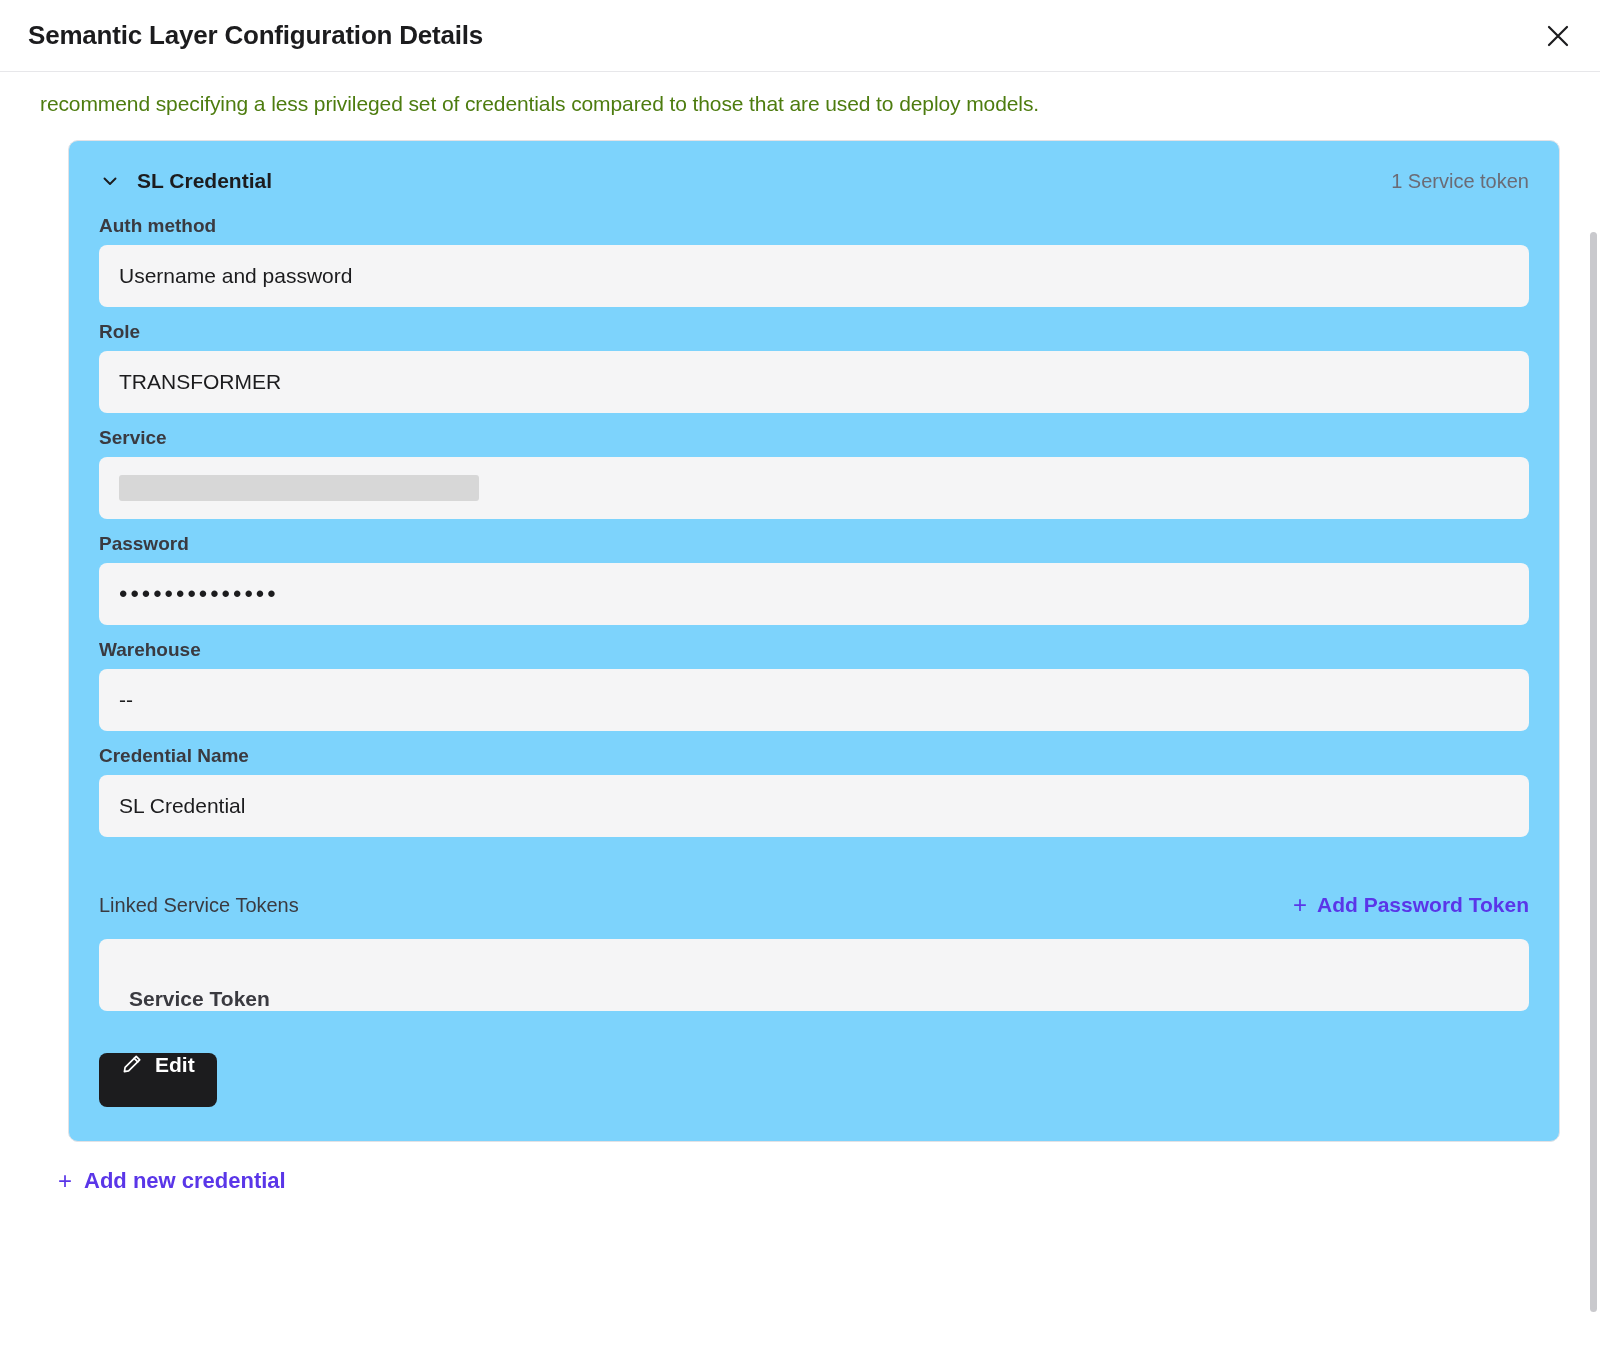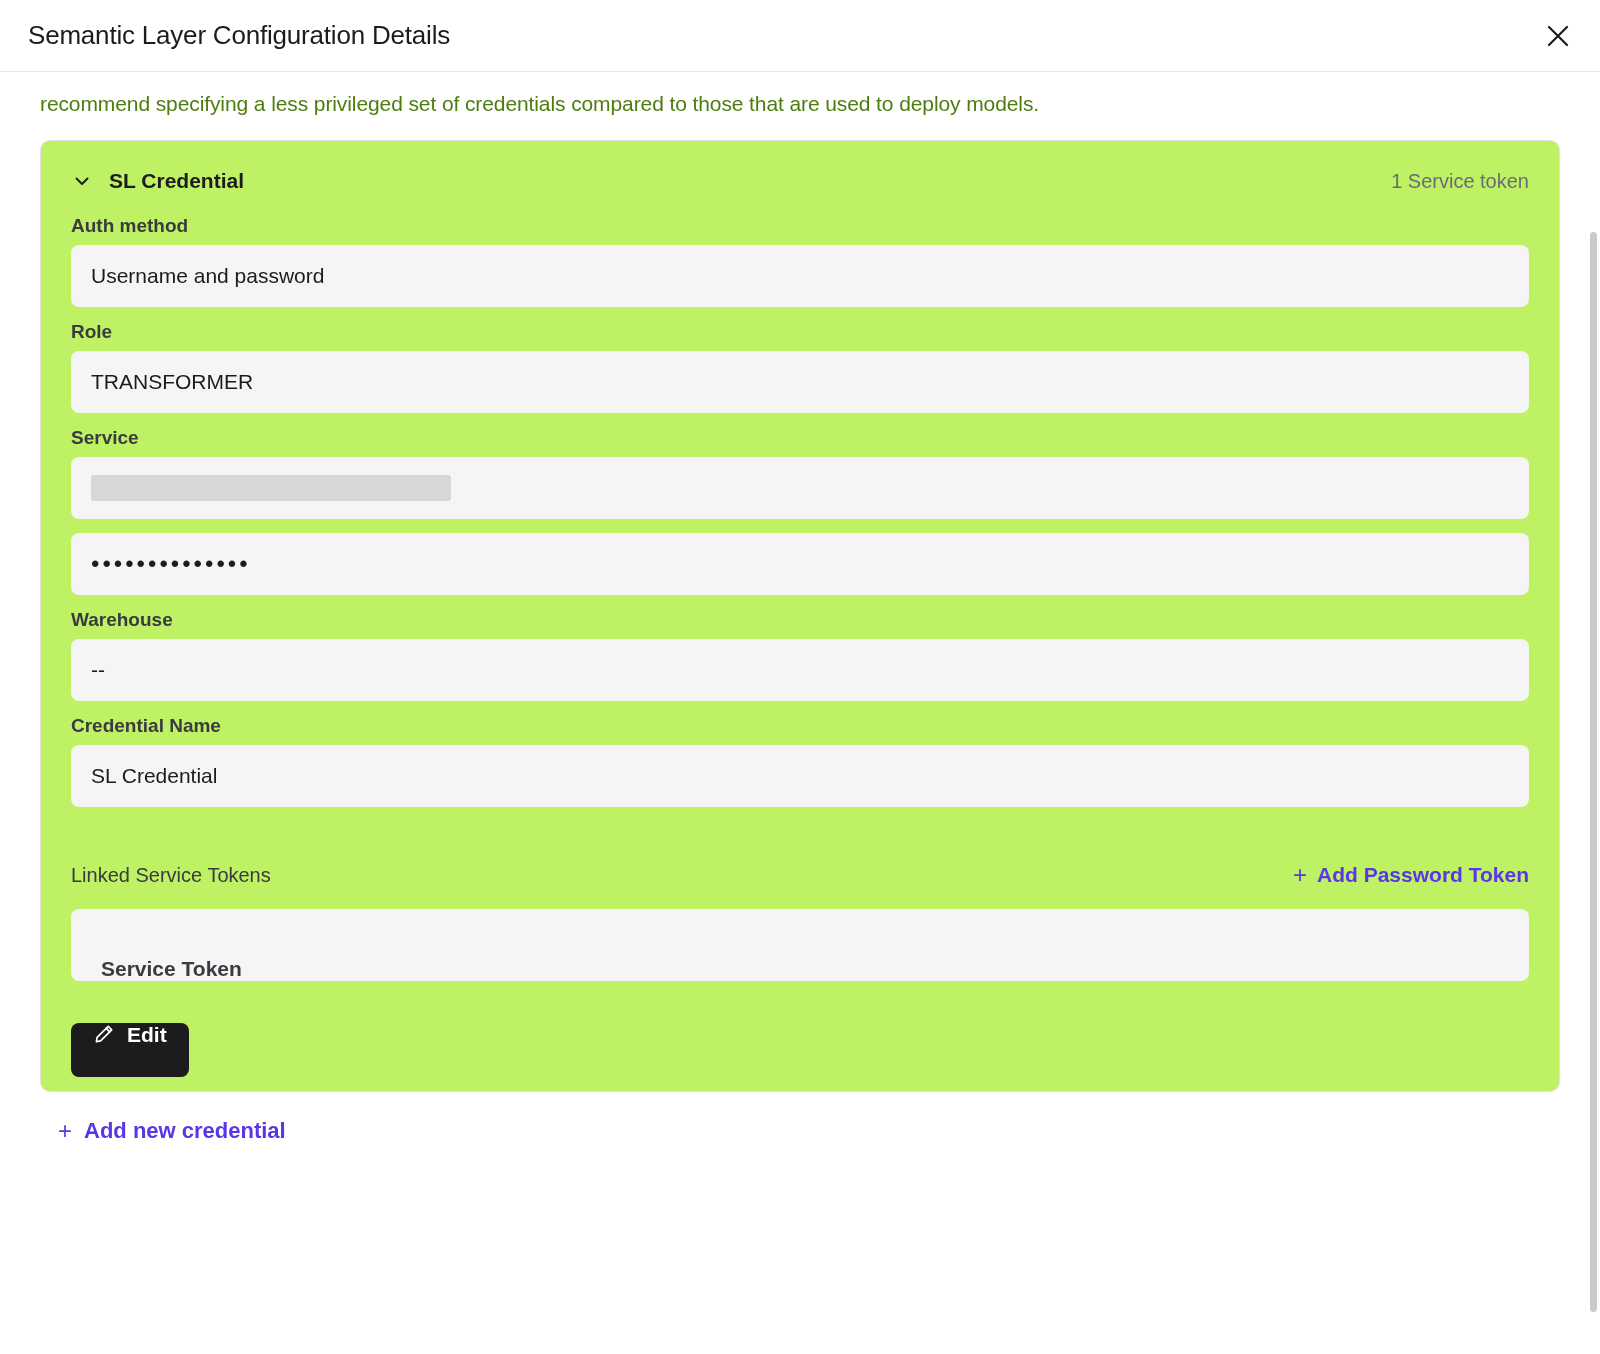--- a/index.html
+++ b/index.html
@@ -21,21 +21,21 @@
     position: relative;
     height: 72px;
     border-bottom: 1px solid #e7e7ea;
     display: flex;
     align-items: center;
     box-sizing: border-box;
     padding: 0 28px;
   }
   .modal-title {
     font-size: 26px;
-    font-weight: 400;
+    font-weight: 700;
     letter-spacing: -0.2px;
     color: #1c1c1e;
   }
   .close-btn {
     position: absolute;
     right: 24px;
     top: 18px;
     width: 36px;
     height: 36px;
     display: flex;
@@ -59,23 +59,24 @@
     color: #4d7c0f;
     padding-top: 18px;
     padding-bottom: 22px;
     letter-spacing: -0.1px;
   }
 
   
   .cred-card {
     border: 1px solid #e2e2e6;
     border-radius: 10px;
-    background: #bef264;
-    padding: 0 30px 14px 30px;
-    box-sizing: border-box;
+    background: #7dd3fc;
+    padding: 0 30px 34px 30px;
+    box-sizing: border-box;
+    margin-left: 28px;
   }
   .cred-card-header {
     display: flex;
     align-items: center;
     justify-content: space-between;
     padding: 28px 0 8px 0;
   }
   .cred-card-header-left {
     display: flex;
     align-items: center;
@@ -278,20 +279,21 @@
     
     <div class="field">
       <div class="field-label">Service</div>
       <div class="field-value">
         <span class="redacted-bar"></span>
       </div>
     </div>
 
     
     <div class="field">
+      <div class="field-label">Password</div>
       <div class="field-value">
         <span class="password-dots">••••••••••••••</span>
       </div>
     </div>
 
     
     <div class="field">
       <div class="field-label">Warehouse</div>
       <div class="field-value">--</div>
     </div>

